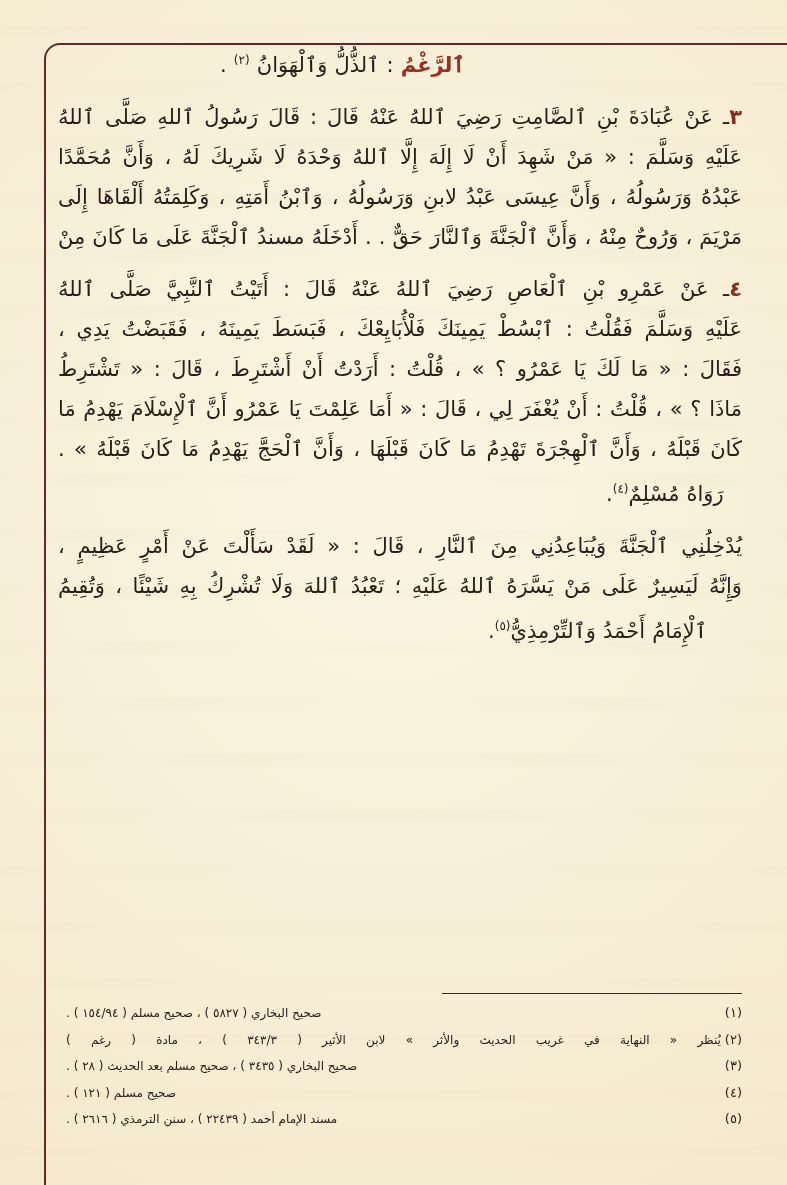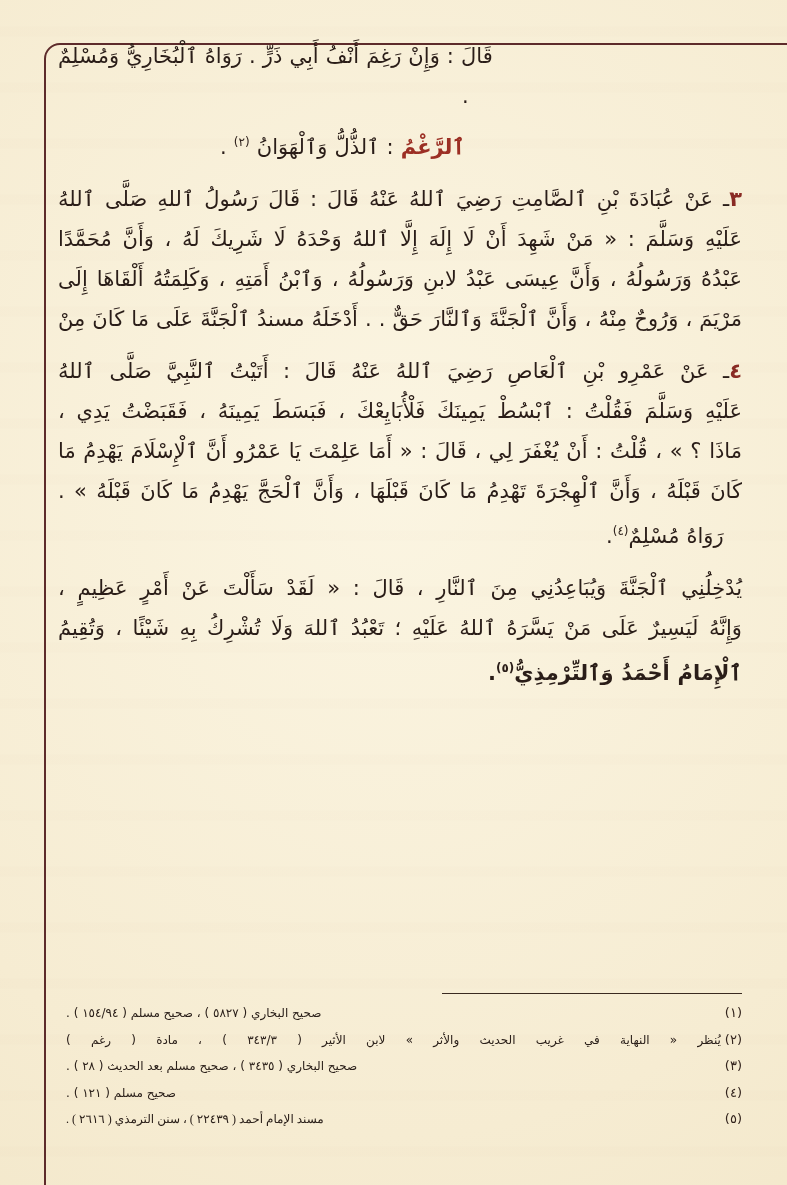--- a/index.html
+++ b/index.html
@@ -153,50 +153,47 @@
 </style>
 </head>
 <body>
 
 <div id="page">
 
   <div id="frame"></div>
 
   <div id="content">
 
-    <div class="para">
-      <span class="ln last">قَالَ : وَإِنْ رَغِمَ أَنْفُ أَبِي ذَرٍّ . رَوَاهُ ٱلْبُخَارِيُّ وَمُسْلِمٌ</span>
-      <span class="ln center-last" style="text-align-last:left; padding-left:404px;">.</span>
-    </div>
 
     <div class="para" style="margin-top:4px;">
       <span class="ln last" style="text-align-last:left; padding-left:162px;"><span class="kw">ٱلرَّغْمُ</span><span> : ٱلذُّلُّ وَٱلْهَوَانُ <span class="fnref">(٢)</span> .</span></span>
     </div>
 
     <div class="para spaced-before">
       <span class="ln"><span class="hadith-num">٣</span><span>ـ</span>
         <span>عَنْ عُبَادَةَ بْنِ ٱلصَّامِتِ رَضِيَ ٱللهُ عَنْهُ قَالَ : قَالَ رَسُولُ ٱللهِ صَلَّى ٱللهُ</span></span>
       <span class="ln">عَلَيْهِ وَسَلَّمَ : « مَنْ شَهِدَ أَنْ لَا إِلَهَ إِلَّا ٱللهُ وَحْدَهُ لَا شَرِيكَ لَهُ ، وَأَنَّ مُحَمَّدًا</span>
       <span class="ln">عَبْدُهُ وَرَسُولُهُ ، وَأَنَّ عِيسَى عَبْدُ لابنِ وَرَسُولُهُ ، وَٱبْنُ أَمَتِهِ ، وَكَلِمَتُهُ أَلْقَاهَا إِلَى</span>
       <span class="ln">مَرْيَمَ ، وَرُوحٌ مِنْهُ ، وَأَنَّ ٱلْجَنَّةَ وَٱلنَّارَ حَقٌّ . . أَدْخَلَهُ مسندُ ٱلْجَنَّةَ عَلَى مَا كَانَ مِنْ</span>
     </div>
 
     <div class="para spaced-before">
       <span class="ln"><span class="hadith-num">٤</span><span>ـ</span>
         <span>عَنْ عَمْرِو بْنِ ٱلْعَاصِ رَضِيَ ٱللهُ عَنْهُ قَالَ : أَتَيْتُ ٱلنَّبِيَّ صَلَّى ٱللهُ</span></span>
       <span class="ln">عَلَيْهِ وَسَلَّمَ فَقُلْتُ : ٱبْسُطْ يَمِينَكَ فَلْأُبَايِعْكَ ، فَبَسَطَ يَمِينَهُ ، فَقَبَضْتُ يَدِي ،</span>
+      <span class="ln">فَقَالَ : « مَا لَكَ يَا عَمْرُو ؟ » ، قُلْتُ : أَرَدْتُ أَنْ أَشْتَرِطَ ، قَالَ : « تَشْتَرِطُ</span>
       <span class="ln">مَاذَا ؟ » ، قُلْتُ : أَنْ يُغْفَرَ لِي ، قَالَ : « أَمَا عَلِمْتَ يَا عَمْرُو أَنَّ ٱلْإِسْلَامَ يَهْدِمُ مَا</span>
       <span class="ln">كَانَ قَبْلَهُ ، وَأَنَّ ٱلْهِجْرَةَ تَهْدِمُ مَا كَانَ قَبْلَهَا ، وَأَنَّ ٱلْحَجَّ يَهْدِمُ مَا كَانَ قَبْلَهُ » .</span>
       <span class="ln last" style="text-align-last:left; padding-left:548px;"><span>رَوَاهُ مُسْلِمٌ</span><span class="fnref">(٤)</span><span>.</span></span>
     </div>
 
     <div class="para spaced-before">
       <span class="ln">يُدْخِلُنِي ٱلْجَنَّةَ وَيُبَاعِدُنِي مِنَ ٱلنَّارِ ، قَالَ : « لَقَدْ سَأَلْتَ عَنْ أَمْرٍ عَظِيمٍ ،</span>
       <span class="ln">وَإِنَّهُ لَيَسِيرٌ عَلَى مَنْ يَسَّرَهُ ٱللهُ عَلَيْهِ ؛ تَعْبُدُ ٱللهَ وَلَا تُشْرِكُ بِهِ شَيْئًا ، وَتُقِيمُ</span>
-      <span class="ln last" style="text-align-last:left; padding-left:430px;font-weight:bold;"><span>ٱلْإِمَامُ أَحْمَدُ وَٱلتِّرْمِذِيُّ</span><span class="fnref">(٥)</span><span>.</span></span>
+      <span class="ln last" style="text-align-last:left; padding-left:430px;"><span>ٱلْإِمَامُ أَحْمَدُ وَٱلتِّرْمِذِيُّ</span><span class="fnref">(٥)</span><span>.</span></span>
     </div>
 
   </div>
 
   <div id="footnotes">
     <div id="fn-rule"></div>
 
     <div class="fn-row short">
       <span class="fn-mark">(١)</span>
       <span class="fn-text" style="text-align-last:left;">صحيح البخاري ( ٥٨٢٧ ) ، صحيح مسلم ( ١٥٤/٩٤ ) .</span>
@@ -212,17 +209,17 @@
       <span class="fn-text" style="text-align-last:left;">صحيح البخاري ( ٣٤٣٥ ) ، صحيح مسلم بعد الحديث ( ٢٨ ) .</span>
     </div>
 
     <div class="fn-row short">
       <span class="fn-mark">(٤)</span>
       <span class="fn-text" style="text-align-last:left;">صحيح مسلم ( ١٢١ ) .</span>
     </div>
 
     <div class="fn-row short">
       <span class="fn-mark">(٥)</span>
-      <span class="fn-text" style="text-align-last:left;font-family:Liberation Serif, serif;">مسند الإمام أحمد ( ٢٢٤٣٩ ) ، سنن الترمذي ( ٢٦١٦ ) .</span>
+      <span class="fn-text" style="text-align-last:left;">مسند الإمام أحمد ( ٢٢٤٣٩ ) ، سنن الترمذي ( ٢٦١٦ ) .</span>
     </div>
   </div>
 
 </div>
 
 </body></html>

